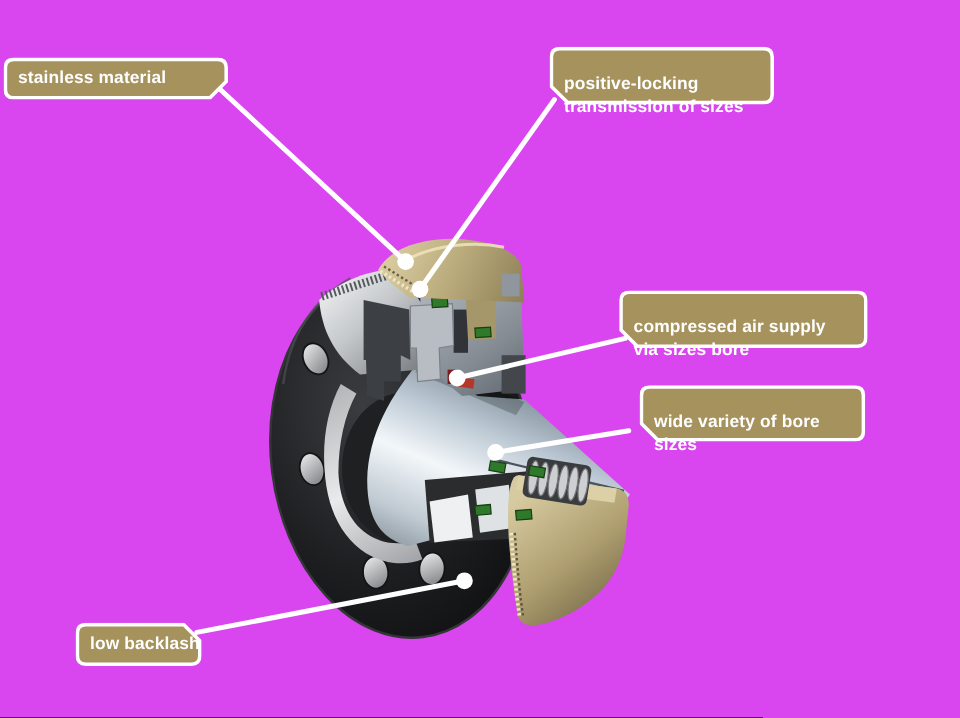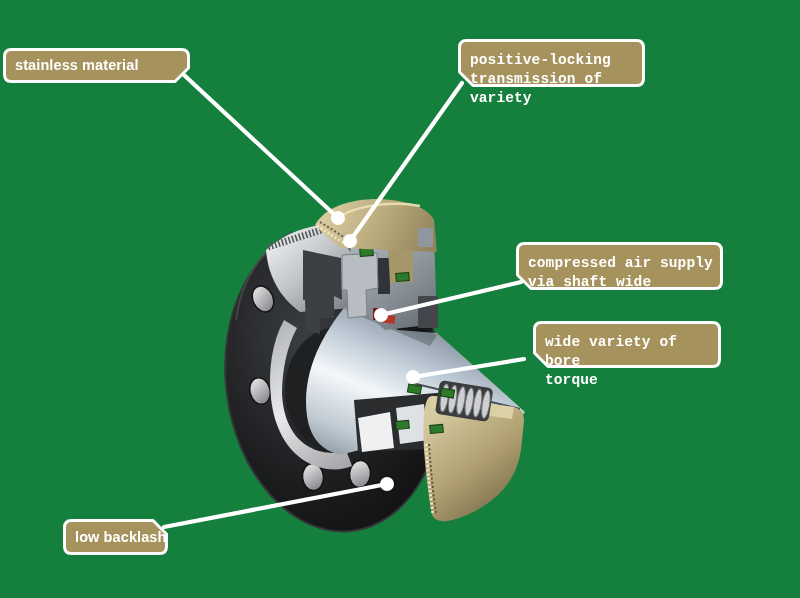--- a/index.html
+++ b/index.html
@@ -1,38 +1,38 @@
 <!DOCTYPE html>
 <html><head>
 <meta charset="utf-8">
 <style>
   html,body{margin:0;padding:0;background:#000;}
   .stage{
     position:relative;
     width:800px;height:598px;
-    background:#15803d;
+    background:#d946ef;
     overflow:hidden;
     font-family:"Liberation Sans","DejaVu Sans",sans-serif;
   }
   .stage svg{display:block;}
   #machine{position:absolute;left:0;top:0;z-index:1;}
   .callout{position:absolute;z-index:2;}
   .callout svg{position:absolute;left:0;top:0;}
   .box-path{stroke:#ffffff;stroke-width:3;stroke-linejoin:round;}
   .callout .txt{
     position:relative;
     color:#fff;
     font-weight:bold;
     font-size:14.5px;
     letter-spacing:.1px;
     padding-left:12px;
   }
   .callout .txt span{display:block;line-height:19px;}
   .one-line .txt{display:flex;align-items:center;height:100%;}
-  .two-line .txt{padding-top:12px;font-family:Liberation Mono, monospace;}
+  .two-line .txt{padding-top:22px;}
   .leader{stroke:#fff;stroke-width:4.2;stroke-linecap:round;fill:none;}
   .dot{fill:#fff;}
 </style>
 </head>
 <body>
 
 <div class="stage">
 
   <svg id="machine" width="800" height="598" viewBox="0 0 800 598">
     <defs>
@@ -196,41 +196,41 @@
         <span>stainless material</span>
       </div>
   </div>
 
   <div class="callout two-line" style="left:458px;top:39px;width:187px;height:48px;">
     <svg width="187" height="48" viewBox="0 0 187 48">
       <path class="box-path" d="M 8.5,1.5 H 178.5 Q 185.5,1.5 185.5,8.5 V 39.5 Q 185.5,46.5 178.5,46.5 H 15 L 1.5,33 V 8.5 Q 1.5,1.5 8.5,1.5 Z" fill="#a6925c"></path>
     </svg>
     <div class="txt">
       <span>positive-locking</span>
-      <span>transmission of variety</span>
+      <span>transmission of sizes</span>
     </div>
   </div>
 
   <div class="callout two-line" style="left:516px;top:242px;width:227px;height:48px;">
     <svg width="207" height="48" viewBox="0 0 207 48">
       <path class="box-path" d="M 8.5,1.5 H 198.5 Q 205.5,1.5 205.5,8.5 V 39.5 Q 205.5,46.5 198.5,46.5 H 15 L 1.5,33 V 8.5 Q 1.5,1.5 8.5,1.5 Z" fill="#a6925c"></path>
     </svg>
     <div class="txt">
       <span>compressed air supply</span>
-      <span>via shaft wide</span>
+      <span>via sizes bore</span>
     </div>
   </div>
 
   <div class="callout two-line" style="left:533px;top:321px;width:188px;height:47px;">
     <svg width="188" height="47" viewBox="0 0 188 47">
       <path class="box-path" d="M 8.5,1.5 H 179.5 Q 186.5,1.5 186.5,8.5 V 38.5 Q 186.5,45.5 179.5,45.5 H 15 L 1.5,32 V 8.5 Q 1.5,1.5 8.5,1.5 Z" fill="#a6925c"></path>
     </svg>
     <div class="txt">
       <span>wide variety of bore</span>
-      <span>torque</span>
+      <span>sizes</span>
     </div>
   </div>
 
   <div class="callout one-line" style="left:63px;top:519px;width:117px;height:36px;">
     <svg width="105" height="36" viewBox="0 0 105 36">
       <path class="box-path" d="M 8.5,1.5 H 90 L 103.5,15 V 27.5 Q 103.5,34.5 96.5,34.5 H 8.5 Q 1.5,34.5 1.5,27.5 V 8.5 Q 1.5,1.5 8.5,1.5 Z" fill="#a6925c"></path>
     </svg>
     <div class="txt">
         <span>low backlash</span>
       </div>

